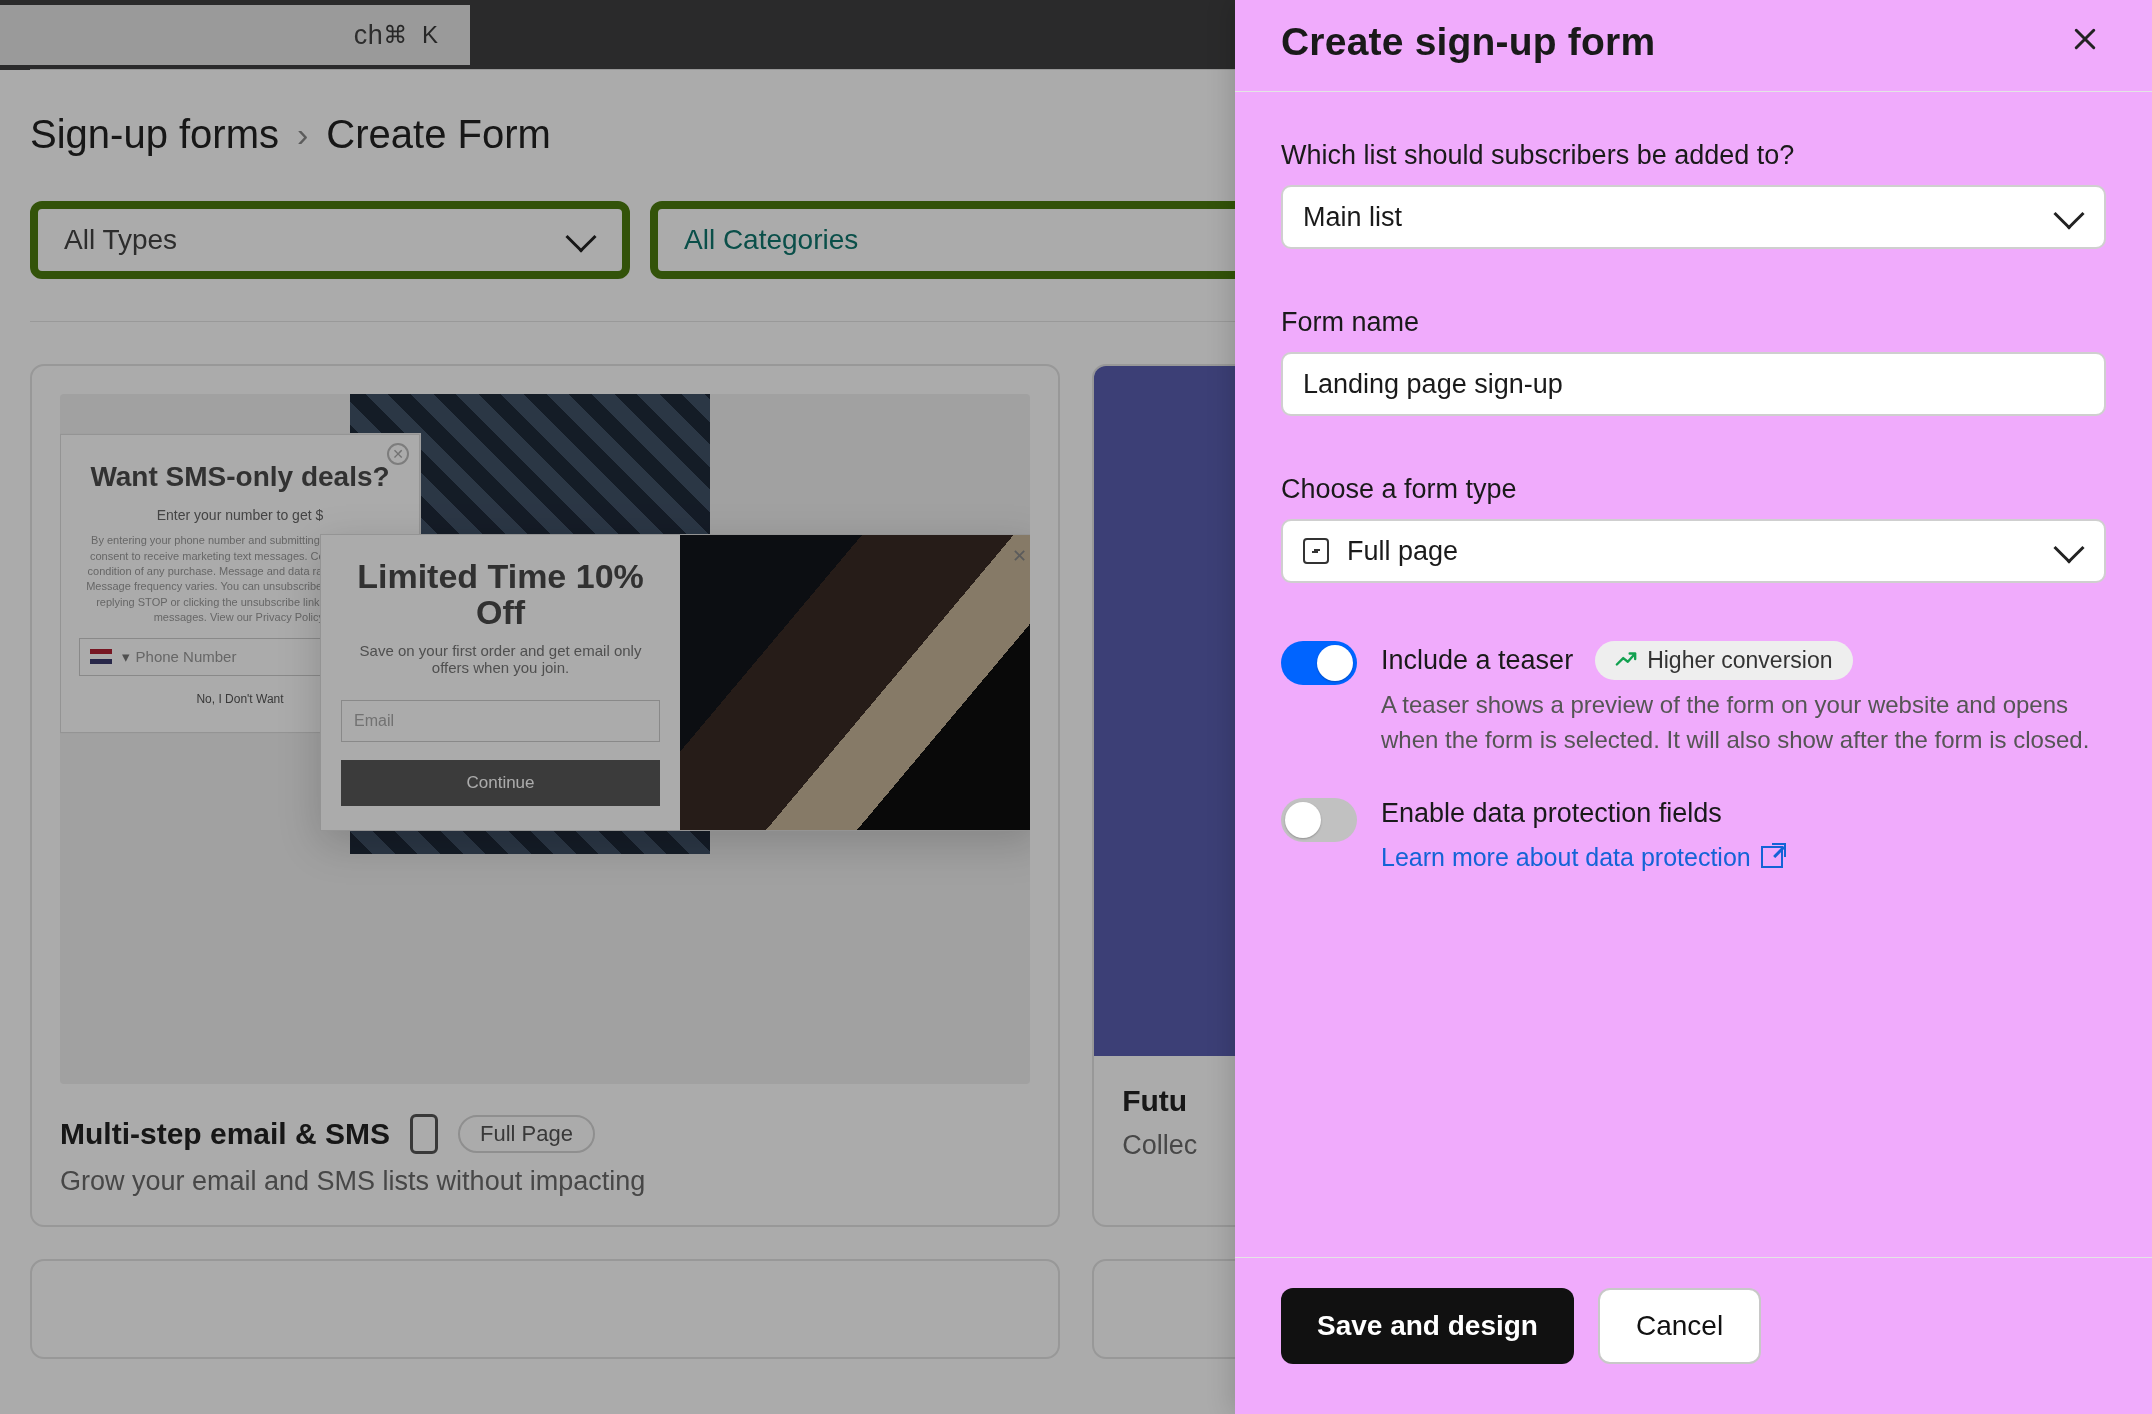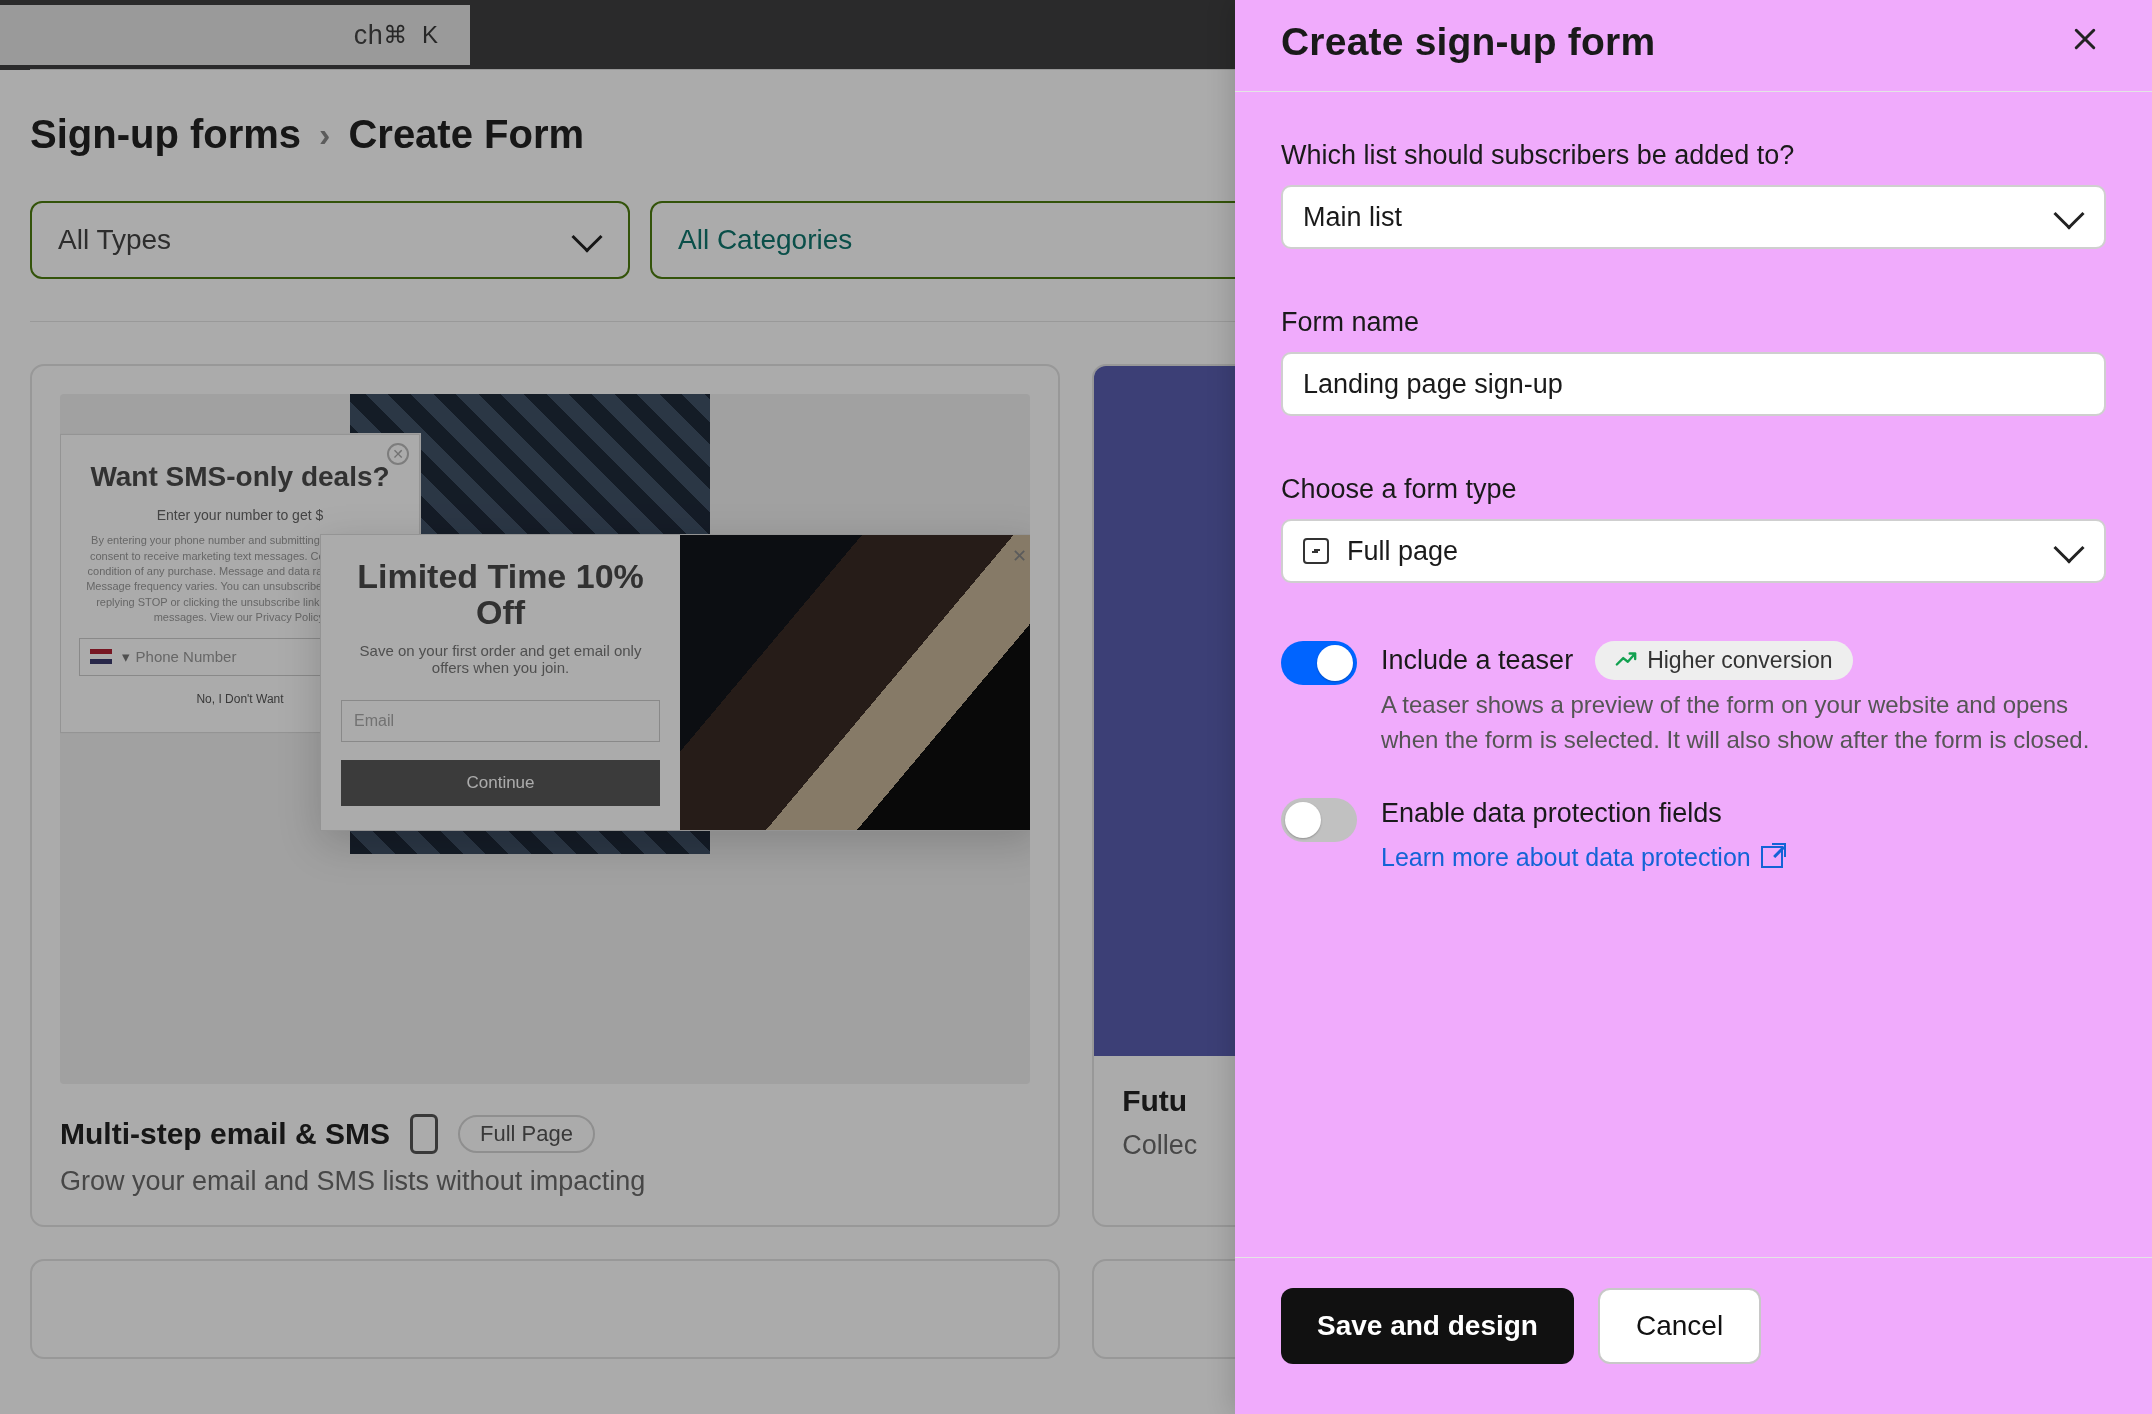--- a/index.html
+++ b/index.html
@@ -5,24 +5,24 @@
     * { box-sizing: border-box; margin: 0; padding: 0; font-family: -apple-system, BlinkMacSystemFont, "Segoe UI", Helvetica, Arial, sans-serif; }
     html, body { width: 100%; height: 100%; background: #fff; }
     .viewport { position: relative; width: 2152px; height: 1414px; overflow: hidden; }
 
     
     .bg-page { position: absolute; inset: 0; background: #fff; }
     .bg-topbar { height: 70px; background: #3f3f40; display: flex; align-items: center; }
     .bg-search { width: 470px; height: 60px; background: #e6e6e6; display: flex; align-items: center; justify-content: flex-end; padding: 0 28px; font-size: 27px; color: #444; letter-spacing: .5px;}
     .bg-search .shortcut { font-size: 24px; color: #3b3b3b; letter-spacing: 4px;}
     .bg-content { padding: 0 30px; }
-    .bg-breadcrumb { display: flex; align-items: center; gap: 18px; font-size: 40px; color: #232323; padding: 42px 0 48px 0; font-weight: 700; }
+    .bg-breadcrumb { display: flex; align-items: center; gap: 18px; font-size: 40px; color: #232323; padding: 42px 0 48px 0; font-weight: 400; }
     .bg-breadcrumb .chev { color: #8a8a8a; font-size: 34px; }
     .bg-filters { display: flex; gap: 20px; padding-bottom: 42px; border-bottom: 1px solid #e4e4e4; margin-bottom: 42px; margin-top:-4px;}
-    .bg-filter { height: 78px; border: 2px solid #4d7c0f; border-radius: 12px; display: flex; align-items: center; justify-content: space-between; padding: 0 26px; font-size: 28px; color: #444; background:#fff;}
+    .bg-filter { height: 78px; border: 8px solid #4d7c0f; border-radius: 12px; display: flex; align-items: center; justify-content: space-between; padding: 0 26px; font-size: 28px; color: #444; background:#fff;}
     .bg-filter.types { width: 600px; }
     .bg-filter.cats  { width: 1000px; color:#0f766e; }
     .bg-divider-top { border-top: 1px solid #e2e2e2; margin-top:-1px;}
     .bg-cards { display: flex; gap: 32px; }
     .bg-card { border: 2px solid #e3e3e3; border-radius: 14px; padding: 28px; width: 1036px; }
     .bg-card.small { width: 1036px; min-height: 100px; }
     .bg-card-canvas { height: 690px; background: #f0f0f0; border-radius: 4px; position: relative; overflow:hidden; margin-bottom: 30px;}
     .mock-sms { position:absolute; left:0; top:40px; width:360px; background:#fff; border:1px solid #ddd; padding:26px 18px; box-shadow:0 0 0 1px #eee; }
     .mock-sms h3 { text-align:center; font-size:28px; font-weight:700; color:#4b4b4b; line-height:1.15;}
     .mock-sms .sub { text-align:center; font-size:14px; color:#666; margin-top:14px;}

